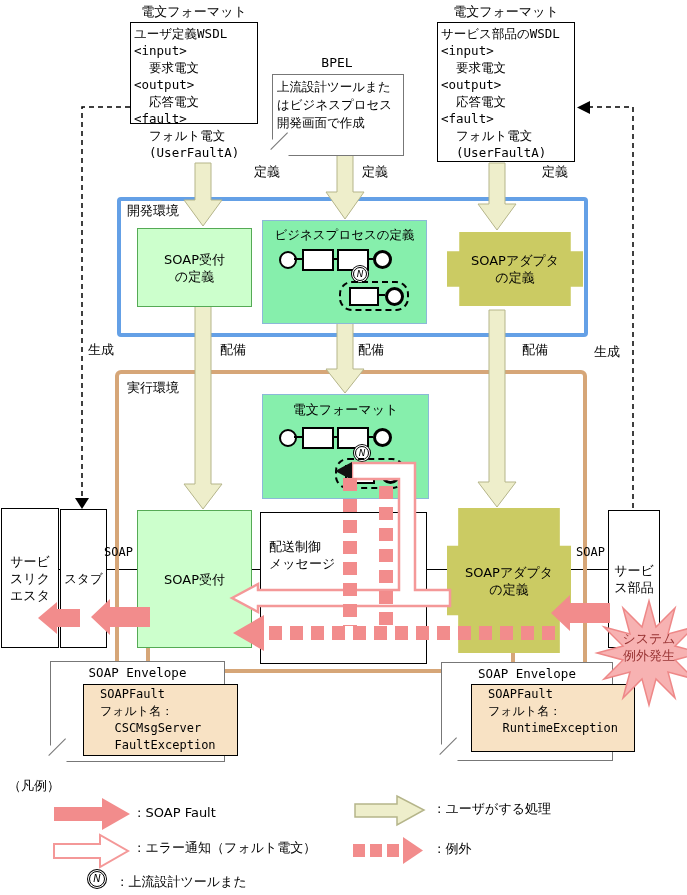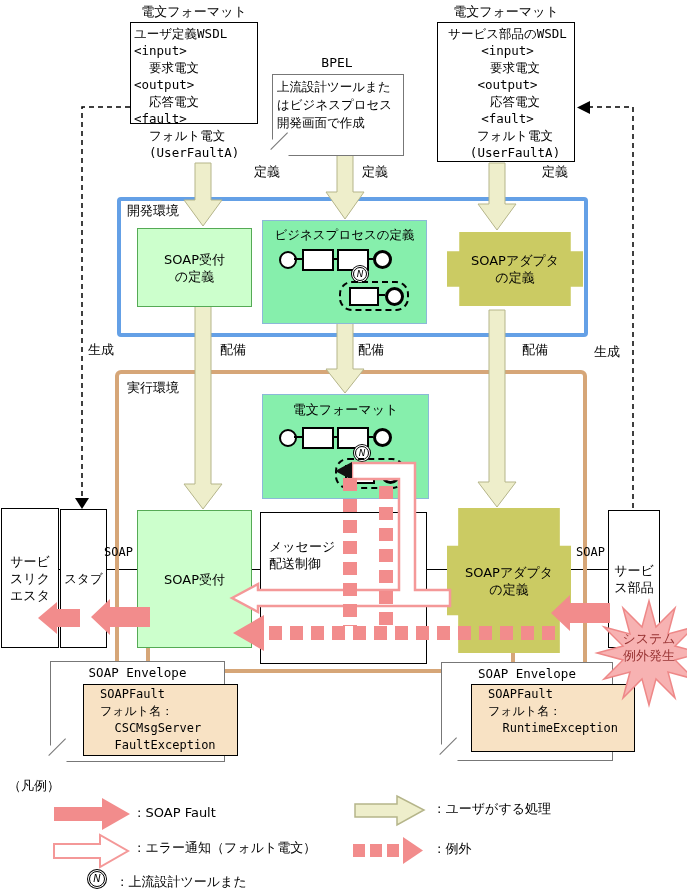--- a/index.html
+++ b/index.html
@@ -88,21 +88,21 @@
     <div style="font-size:12.5px;line-height:18px;padding:3px 0 0 4px;">
         <div class="ln">上流設計ツールまた</div>
         <div class="ln">はビジネスプロセス</div>
         <div class="ln">開発画面で作成</div>
       </div>
     <div class="fold"></div>
     <div class="foldline"></div>
   </div>
 
   <div class="abs lbl c z3" style="left:437px;top:4px;width:138px;">電文フォーマット</div>
-  <div class="abs wbox mono z3" style="left:437px;top:22px;width:138px;height:140px;font-size:12.5px;line-height:17px;padding:2px 0 0 3px;box-sizing:border-box;text-align:center;">
+  <div class="abs wbox mono z3" style="left:437px;top:22px;width:138px;height:140px;font-size:12.5px;line-height:17px;padding:2px 0 0 3px;box-sizing:border-box;">
       <div class="ln">サービス部品のWSDL</div>
       <div class="ln">&lt;input&gt;</div>
       <div class="ln">  要求電文</div>
       <div class="ln">&lt;output&gt;</div>
       <div class="ln">  応答電文</div>
       <div class="ln">&lt;fault&gt;</div>
       <div class="ln">  フォルト電文</div>
       <div class="ln">  (UserFaultA)</div>
     </div>
 
@@ -179,22 +179,22 @@
   </div>
 
   <div class="abs mono z3" style="left:104px;top:545px;font-size:12px;">SOAP</div>
 
   <div class="abs greenbox z3" style="left:137px;top:510px;width:113px;height:136px;">
     <div class="boxtxt">SOAP受付</div>
   </div>
 
   <div class="abs wbox z3" style="left:260px;top:512px;width:165px;height:150px;">
     <div style="font-size:13px;line-height:17px;padding:25px 0 0 8px;">
+        <div class="ln">配送制御</div>
         <div class="ln">メッセージ</div>
-        <div class="ln">配送制御</div>
       </div>
   </div>
 
   <div class="abs olive z3" style="left:447px;top:508px;width:124px;height:145px;">
     <div class="boxtxt">
         <div class="ln">SOAPアダプタ</div>
         <div class="ln">の定義</div>
       </div>
   </div>
 

